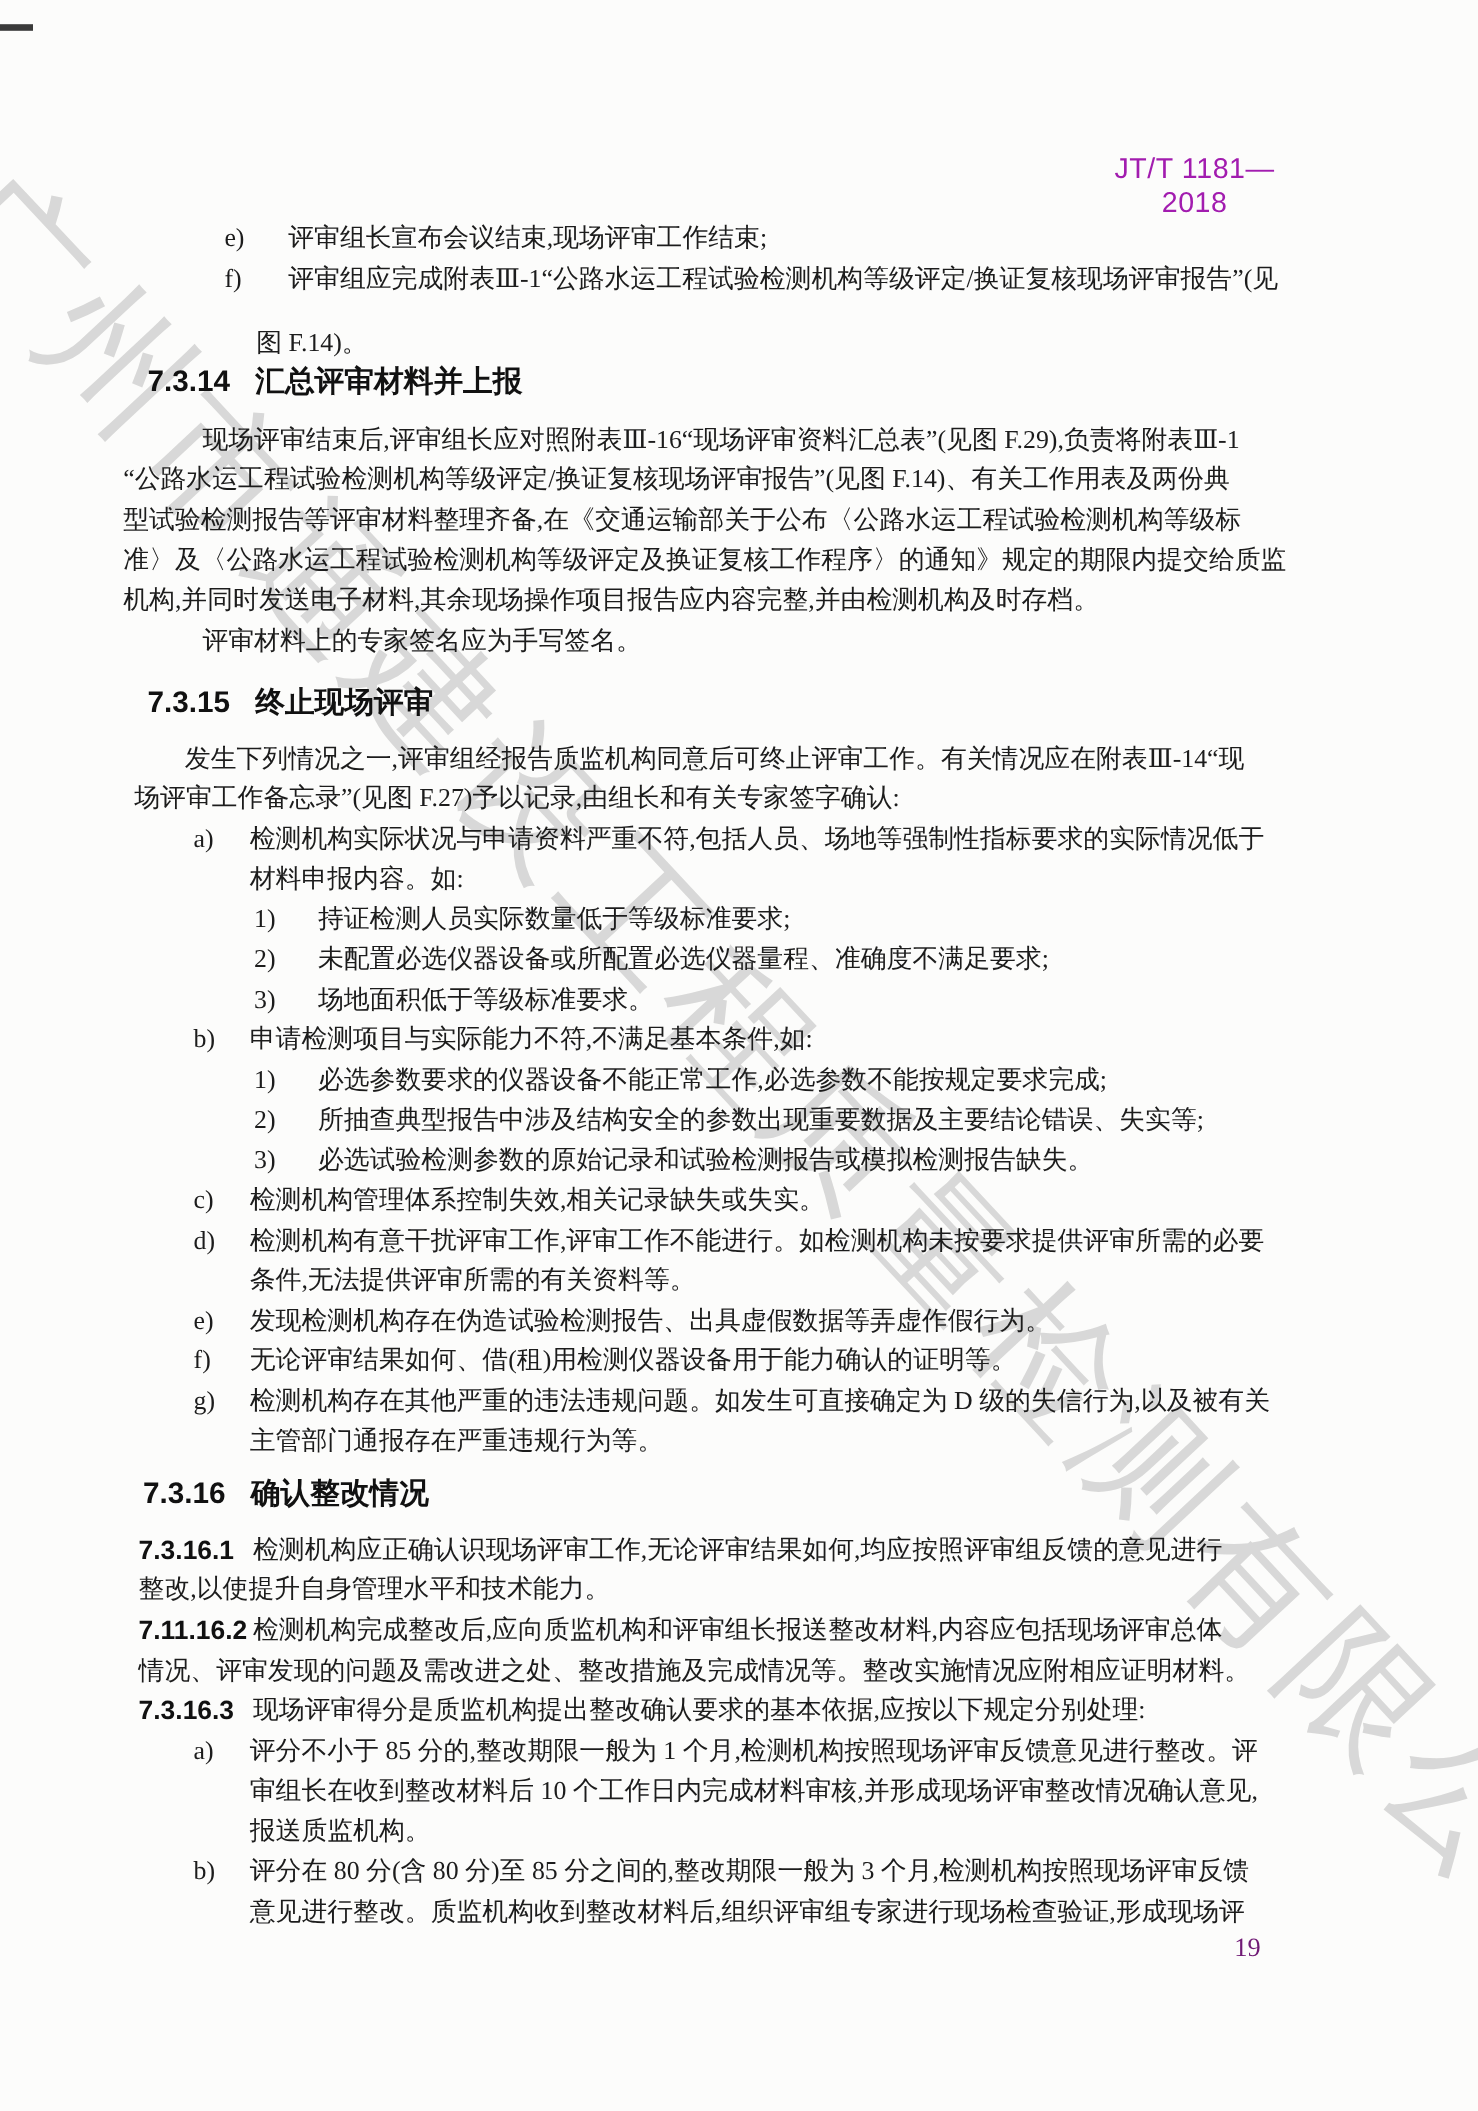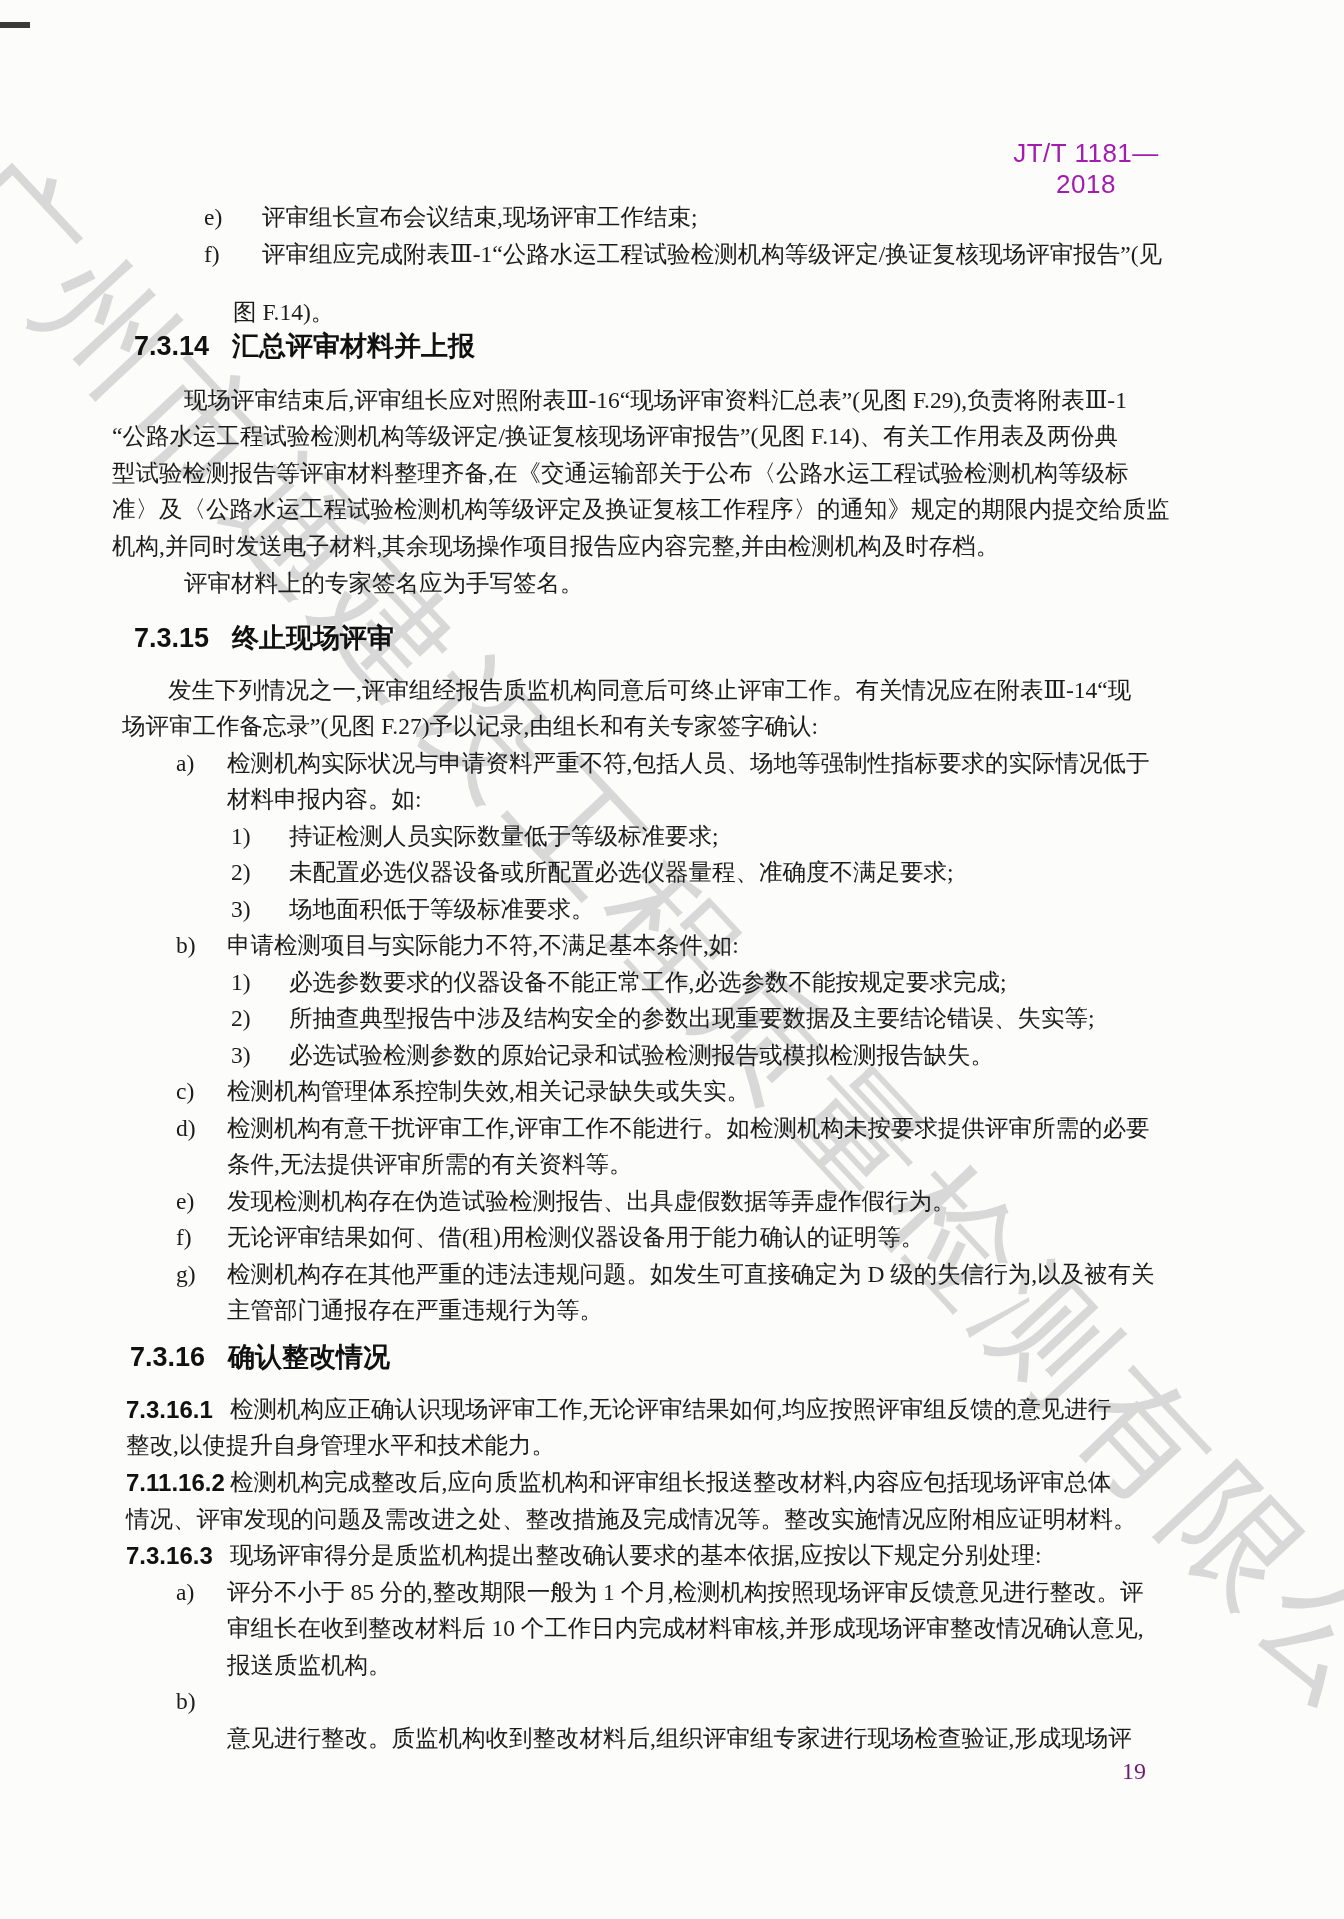--- a/index.html
+++ b/index.html
@@ -110,17 +110,17 @@
       <div class="line cont" style="left: 227px; top: 1296px;"><span>主管部门通报存在严重违规行为等。</span></div>
       <div class="line heading" style="left: 228px; top: 1343px;"><span class="marker" style="left: -98px;">7.3.16</span><span>确认整改情况</span></div>
       <div class="line clause" style="left: 230px; top: 1395px;"><span class="marker" style="left: -104px;">7.3.16.1</span><span>检测机构应正确认识现场评审工作,无论评审结果如何,均应按照评审组反馈的意见进行</span></div>
       <div class="line cont" style="left: 126px; top: 1431px;"><span>整改,以使提升自身管理水平和技术能力。</span></div>
       <div class="line clause" style="left: 230px; top: 1468px;"><span class="marker" style="left: -104px;">7.11.16.2</span><span>检测机构完成整改后,应向质监机构和评审组长报送整改材料,内容应包括现场评审总体</span></div>
       <div class="line cont" style="left: 126px; top: 1505px;"><span>情况、评审发现的问题及需改进之处、整改措施及完成情况等。整改实施情况应附相应证明材料。</span></div>
       <div class="line clause" style="left: 230px; top: 1541px;"><span class="marker" style="left: -104px;">7.3.16.3</span><span>现场评审得分是质监机构提出整改确认要求的基本依据,应按以下规定分别处理:</span></div>
       <div class="line item" style="left: 227px; top: 1578px;"><span class="marker" style="left: -51px;">a)</span><span>评分不小于 85 分的,整改期限一般为 1 个月,检测机构按照现场评审反馈意见进行整改。评</span></div>
       <div class="line cont" style="left: 227px; top: 1614px;"><span>审组长在收到整改材料后 10 个工作日内完成材料审核,并形成现场评审整改情况确认意见,</span></div>
       <div class="line cont" style="left: 227px; top: 1651px;"><span>报送质监机构。</span></div>
-      <div class="line item" style="left: 227px; top: 1687px;"><span class="marker" style="left: -51px;">b)</span></div>
+      <div class="line item" style="left: 227px; top: 1687px;"><span class="marker" style="left: -51px;">b)</span><span>评分在 80 分(含 80 分)至 85 分之间的,整改期限一般为 3 个月,检测机构按照现场评审反馈</span></div>
       <div class="line cont" style="left: 227px; top: 1724px;"><span>意见进行整改。质监机构收到整改材料后,组织评审组专家进行现场检查验证,形成现场评</span></div>
     </div>
   <div class="pagenum">19</div>
 </div>
 
 </body></html>

